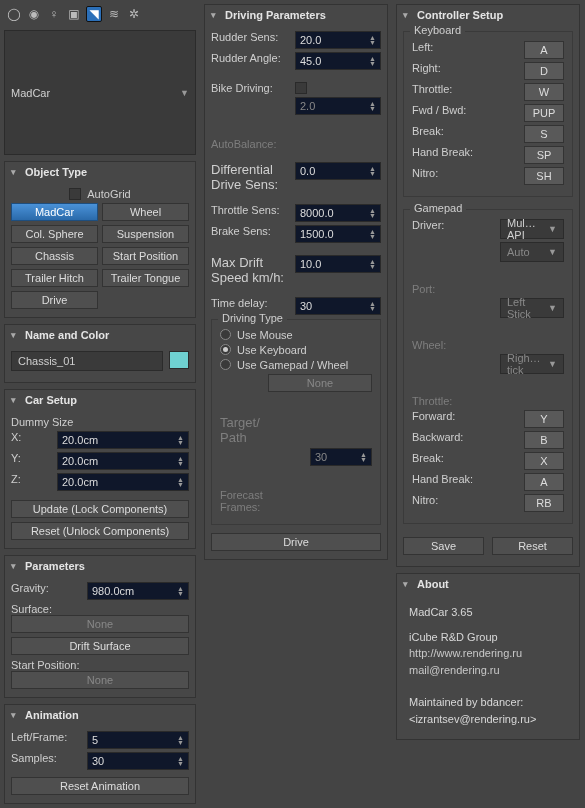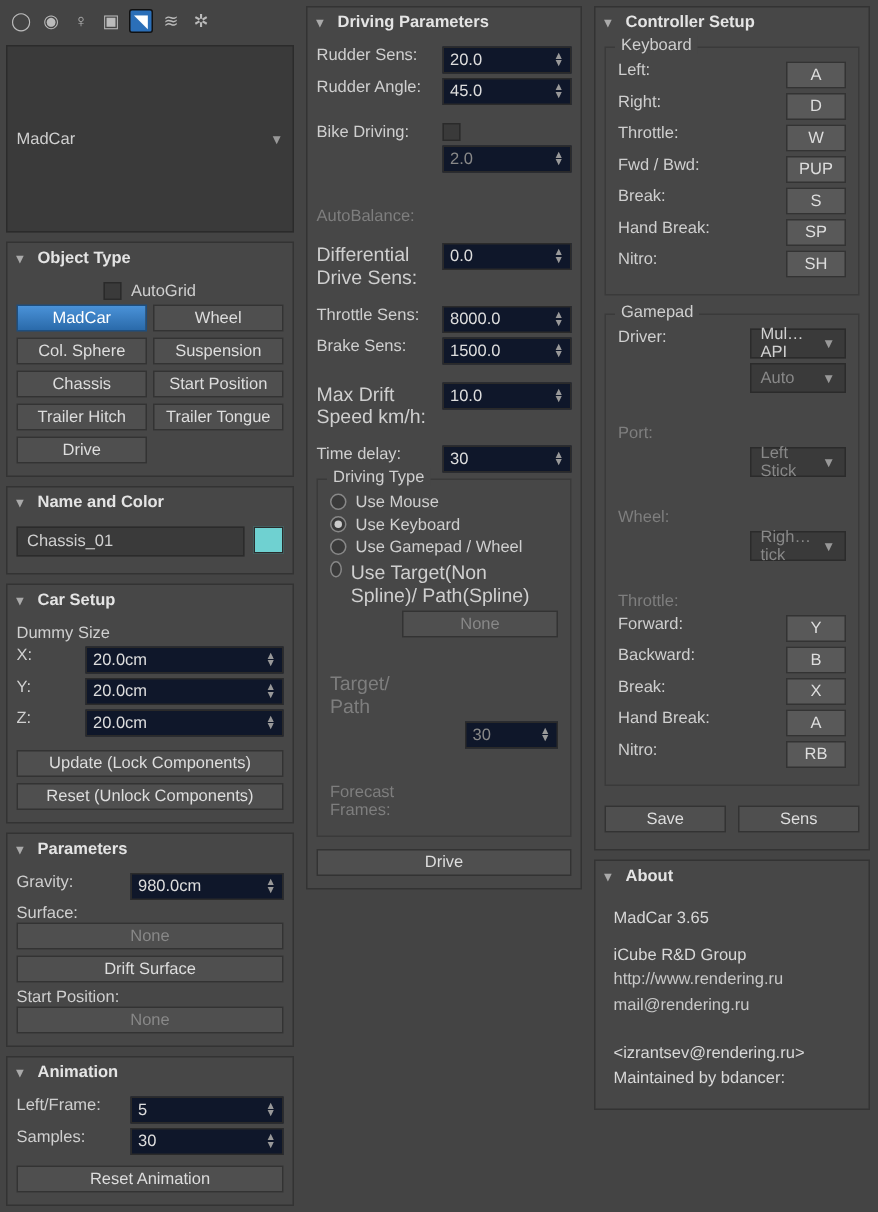--- a/index.html
+++ b/index.html
@@ -303,24 +303,20 @@
         </div>
       <div class="row">
           <span class="radio checked"></span>
         <span class="label">Use Keyboard</span>
         </div>
       <div class="row">
           <span class="radio"></span>
         <span class="label">Use Gamepad / Wheel</span>
         </div>
       <div class="row">
-          <span class="radio"></span>
-        <span class="label small">Use Target(Non Spline)/ Path(Spline)</span>
-        </div>
-      <div class="row">
           <span class="label dim small" style="width:42px">Target/ Path</span>
         <div class="btn" style="flex:1;color:#888">None</div>
         </div>
       <div class="row">
           <span class="label dim" style="flex:1">Forecast Frames:</span>
         <div class="spinner" style="width:50px;color:#888">
             <span>30</span>
             <span class="arrows">▲<br>▼</span>
           </div>
         </div>
@@ -418,34 +414,34 @@
         </div>
       <div class="row">
           <span class="label" style="flex:1">Nitro:</span>
           <div class="key">RB</div>
         </div>
     </div>
 
     <div style="height:10px"></div>
     <div class="row" style="gap:8px">
       <div class="btn" style="flex:1">Save</div>
-      <div class="btn" style="flex:1">Sens</div>
+      <div class="btn" style="flex:1">Reset</div>
     </div>
   </div>
 
   <div class="panel">
     <div class="panel-head">
         <span class="collapse">▾</span>
       <span>About</span>
       </div>
     <div style="padding:4px 6px; line-height:1.5">
       <div>MadCar 3.65</div>
       <div style="height:8px"></div>
       <div>iCube R&amp;D Group</div>
       <div><a class="link">http://www.rendering.ru</a></div>
       <div><a class="link">mail@rendering.ru</a></div>
       <div style="height:8px"></div>
       <div style="height:8px"></div>
+      <div>Maintained by bdancer:</div>
       <div>&lt;izrantsev@rendering.ru&gt;</div>
-      <div>Maintained by bdancer:</div>
     </div>
   </div>
 </div>
 
 </body></html>

